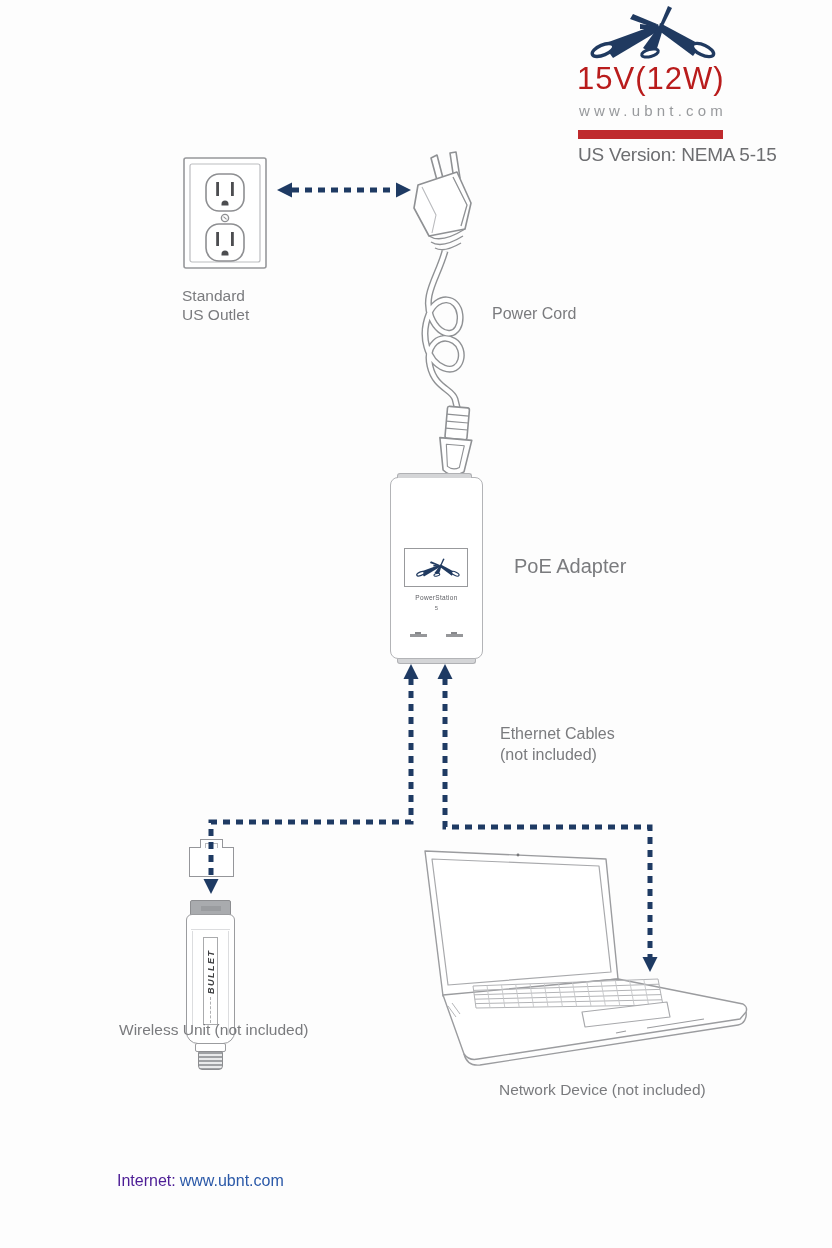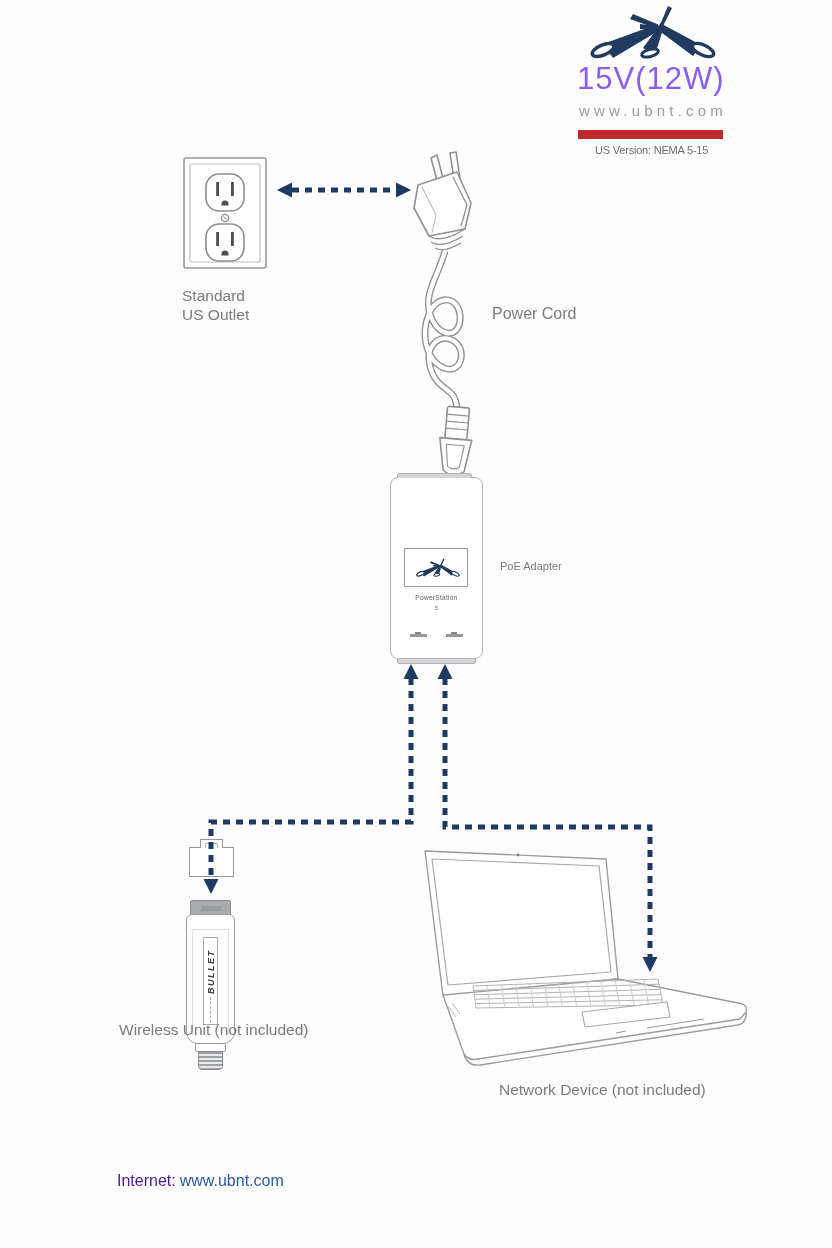--- a/index.html
+++ b/index.html
@@ -4,24 +4,24 @@
 <style>
   html,body{margin:0;padding:0;}
   .page{
     position:relative;width:832px;height:1248px;background:#fdfdfd;
     font-family:"Liberation Sans", sans-serif;overflow:hidden;
   }
   .abs{position:absolute;}
   .lbl{color:#7a7b7e;font-size:15.5px;line-height:19px;}
 
   
-  .power-rating{left:577px;top:61px;font-size:31px;color:#8b5cf6;letter-spacing:1px;}
+  .power-rating{left:577px;top:61px;font-size:31px;color:#b91c1c;letter-spacing:1px;}
   .brand-site{left:579px;top:102px;font-size:15px;color:#989a9d;letter-spacing:4.2px;}
   .red-bar{left:578px;top:130px;width:145px;height:9px;background:#bf2a2d;}
-  .version-label{left:578px;top:144px;font-size:11px;color:#6d6e71;letter-spacing:-0.2px;margin-left:17px;}
+  .version-label{left:578px;top:144px;font-size:19px;color:#6d6e71;letter-spacing:-0.2px;}
 
   
   .adapter{left:390px;top:477px;width:93px;height:182px;background:#fff;
     border:1.5px solid #b3b4b7;border-radius:8px;box-sizing:border-box;}
   .adapter-cap{position:absolute;left:6px;height:5px;background:#d4d5d7;border:1px solid #b0b1b4;box-sizing:border-box;}
   .cap-top{top:-5px;right:10px;border-bottom:none;border-radius:3px 3px 0 0;}
   .cap-bottom{bottom:-6px;right:6px;border-top:none;border-radius:0 0 3px 3px;}
   .adapter-logo-box{position:absolute;left:13px;top:70px;width:64px;height:39px;
     border:1.5px solid #98999c;box-sizing:border-box;display:flex;align-items:center;justify-content:center;}
   .adapter-face-text{position:absolute;left:0;top:116px;width:100%;text-align:center;
@@ -56,21 +56,21 @@
   .bullet-sticker-sub{width:0;height:26px;border-left:1px dashed #b0b1b3;margin-top:3px;}
   .bullet-neck{position:absolute;left:9px;top:144px;width:31px;height:9px;background:#fff;
     border:1.3px solid #9b9c9f;border-radius:2px;box-sizing:border-box;}
   .bullet-threads{position:absolute;left:12px;top:152px;width:25px;height:19px;
     background:repeating-linear-gradient(180deg,#9fa1a4 0 2px,#e9eaeb 2px 4px);
     border:1px solid #8c8d90;border-radius:2px 2px 4px 4px;box-sizing:border-box;}
 
   
   .outlet-label{left:182px;top:286px;}
   .power-cord-label{left:492px;top:304px;font-size:16px;}
-  .poe-label{left:500px;top:557px;font-size:11px;}
+  .poe-label{left:514px;top:557px;font-size:20px;}
   .eth-label{left:500px;top:723px;font-size:16px;line-height:21px;}
   .wireless-label{left:119px;top:1020px;}
   .network-label{left:499px;top:1080px;}
 
   
   .contact{left:117px;top:1171px;font-size:16px;line-height:19.5px;}
   .c-label{color:#4c1d95;}
   .c-link{color:#2b59a8;margin-left:4px;}
 
   svg{display:block;}
@@ -158,20 +158,24 @@
     <div class="adapter-face-subtext">5</div>
     <span class="port-dash" style="left:19px;">
         <i></i>
       </span>
     <span class="port-dash" style="left:55px;">
         <i></i>
       </span>
   </div>
   <div class="abs lbl poe-label">PoE Adapter</div>
 
+  <div class="abs lbl eth-label">
+    <div>Ethernet Cables</div>
+    <div>(not included)</div>
+  </div>
 
   <div class="abs rj45">
     <div class="rj45-tab"></div>
     <div class="rj45-tab-inner"></div>
   </div>
 
   <div class="abs bullet">
     <div class="bullet-cap">
         <i></i>
       </div>

